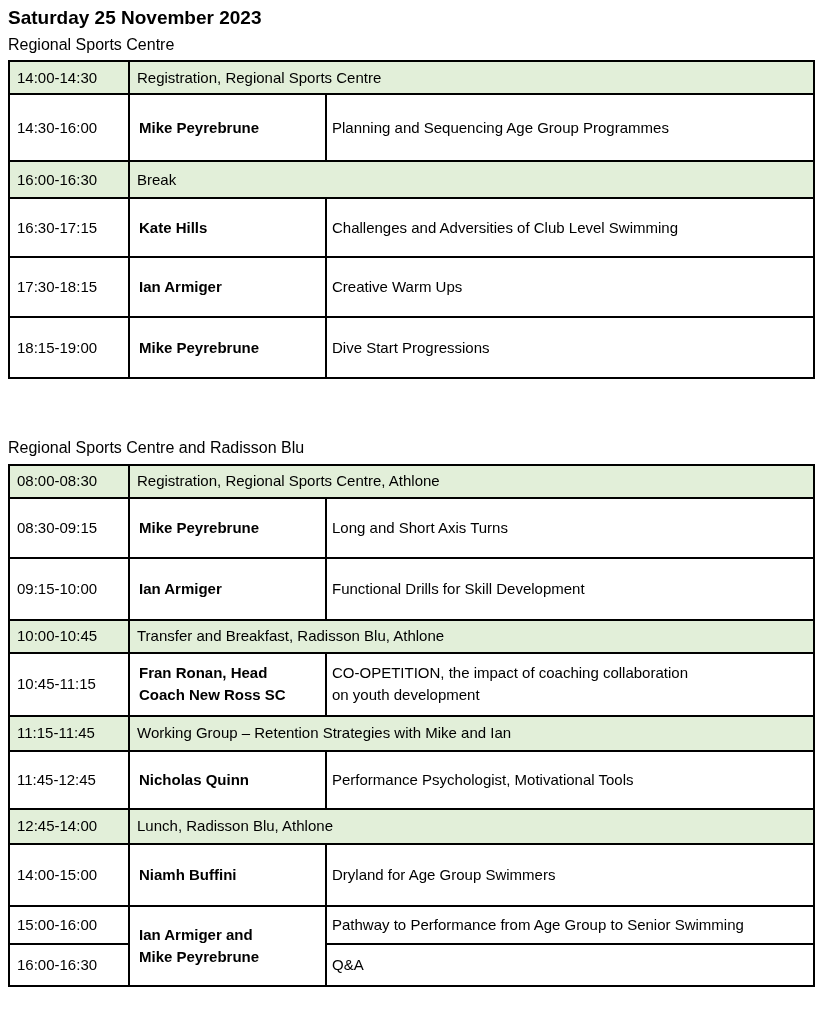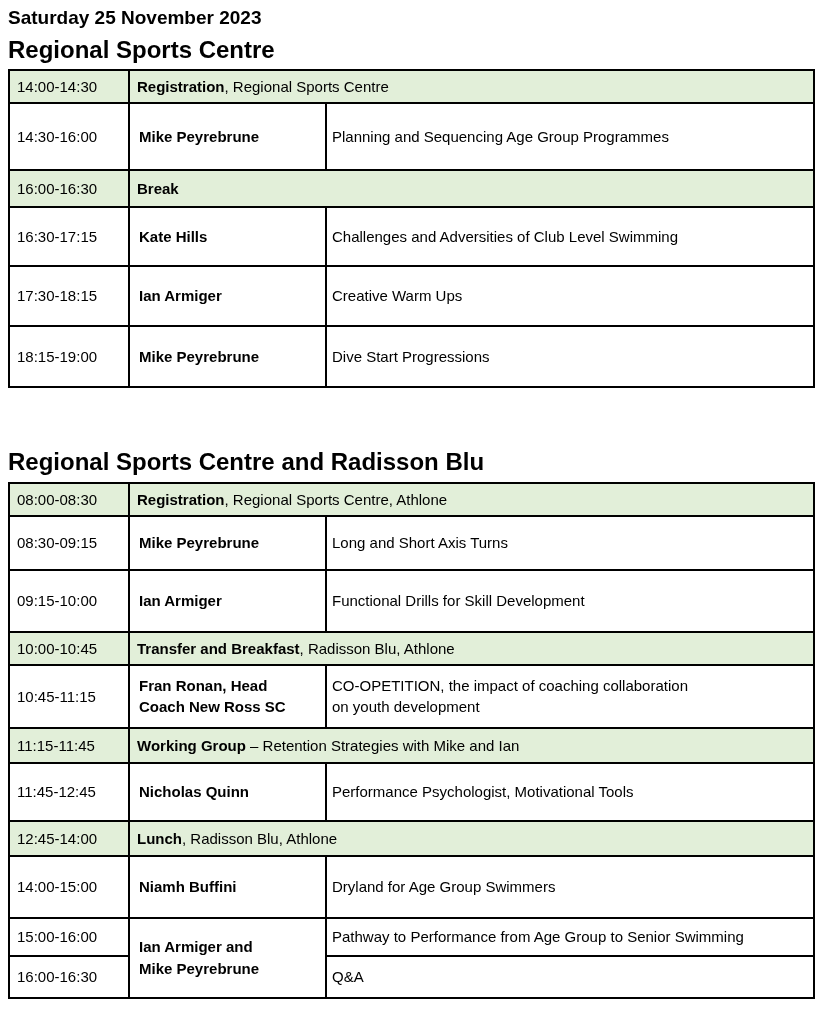--- a/index.html
+++ b/index.html
@@ -17,22 +17,22 @@
     padding: 6px 7px 16px 8px;
     overflow: hidden;
   }
   .sec-title {
     font-size: 19px;
     font-weight: bold;
     line-height: 1.25;
     margin: 0;
   }
   .sec-subtitle {
-    font-size: 24px;
-    font-weight: bold;
+    font-size: 16px;
+    font-weight: normal;
     line-height: 1.15;
     margin: 6px 0 6px 0;
   }
   .sunday-block { margin-top: 60px; }
   table.sched {
     border-collapse: collapse;
     table-layout: fixed;
     width: 805px;
   }
   col.c-time    { width: 120px; }
@@ -44,21 +44,21 @@
     vertical-align: middle;
     padding: 2px 4px 2px 7px;
     white-space: pre-line;
     overflow: hidden;
     line-height: 1.45;
   }
   tr.banner td { background: var(--banner-green, #e2efd9); }
   td.time    { padding-left: 7px; }
   td.speaker { font-weight: bold; padding-left: 9px; }
   td.topic   { padding-left: 5px; }
-  .b { font-weight: bold; }
+  .b { font-weight: normal; }
 </style>
 </head>
 <body>
 
 <div class="page">
 
   <section>
     <h1 class="sec-title">Saturday 25 November 2023</h1>
     <div class="sec-subtitle">Regional Sports Centre</div>
     <table class="sched">
@@ -106,21 +106,21 @@
       <colgroup>
           <col class="c-time">
           <col class="c-speaker">
           <col class="c-topic">
         </colgroup>
       <tbody>
         <tr class="banner" style="height:33px">
           <td class="time">08:00-08:30</td>
           <td class="event" colspan="2"><span class="b">Registration</span><span>, Regional Sports Centre, Athlone</span></td>
         </tr>
-        <tr style="height:54px">
+        <tr style="height:60px">
           <td class="time">08:30-09:15</td>
           <td class="speaker">Mike Peyrebrune</td>
           <td class="topic">Long and Short Axis Turns</td>
         </tr>
         <tr style="height:62px">
           <td class="time">09:15-10:00</td>
           <td class="speaker">Ian Armiger</td>
           <td class="topic">Functional Drills for Skill Development</td>
         </tr>
         <tr class="banner" style="height:33px">

